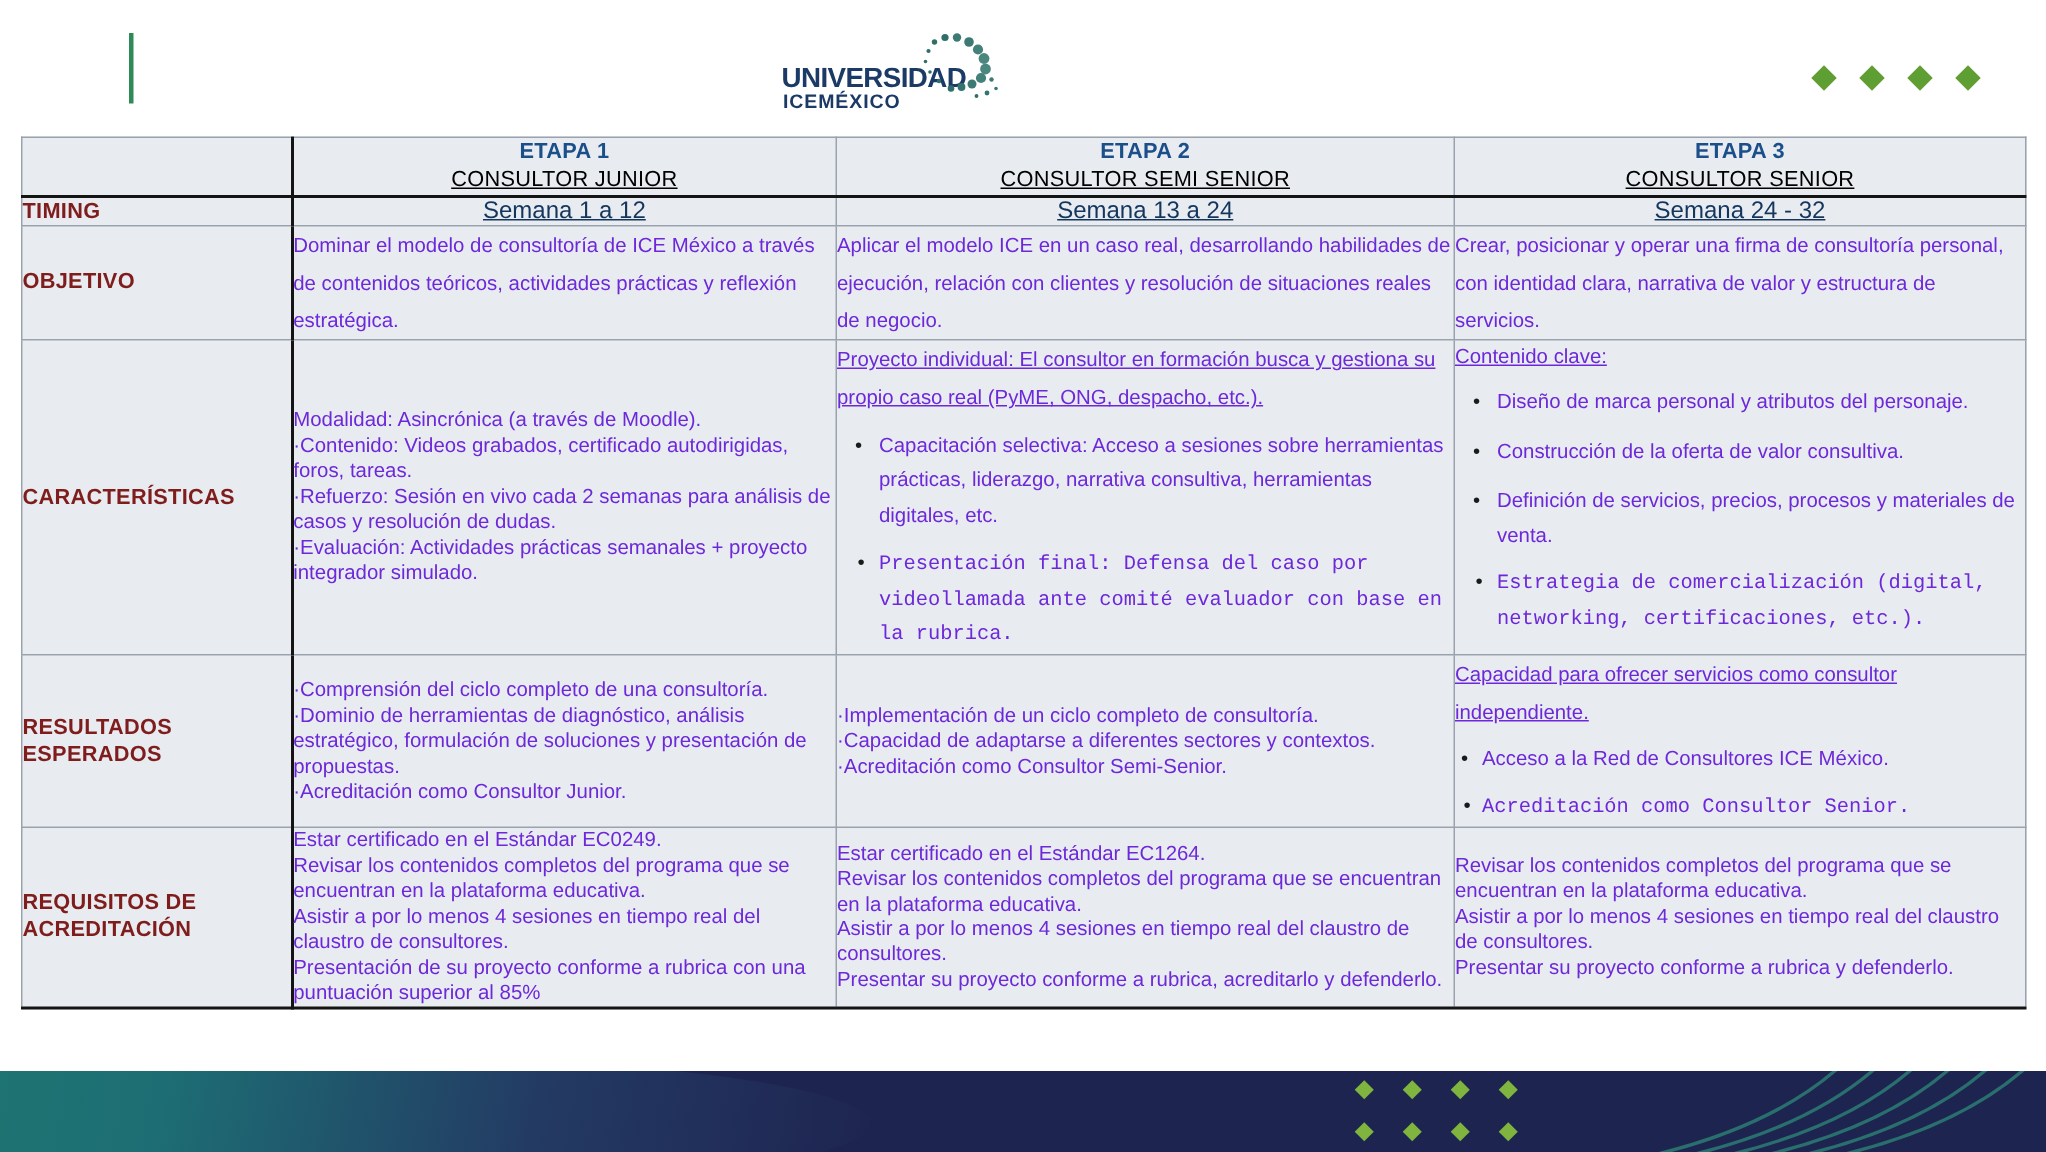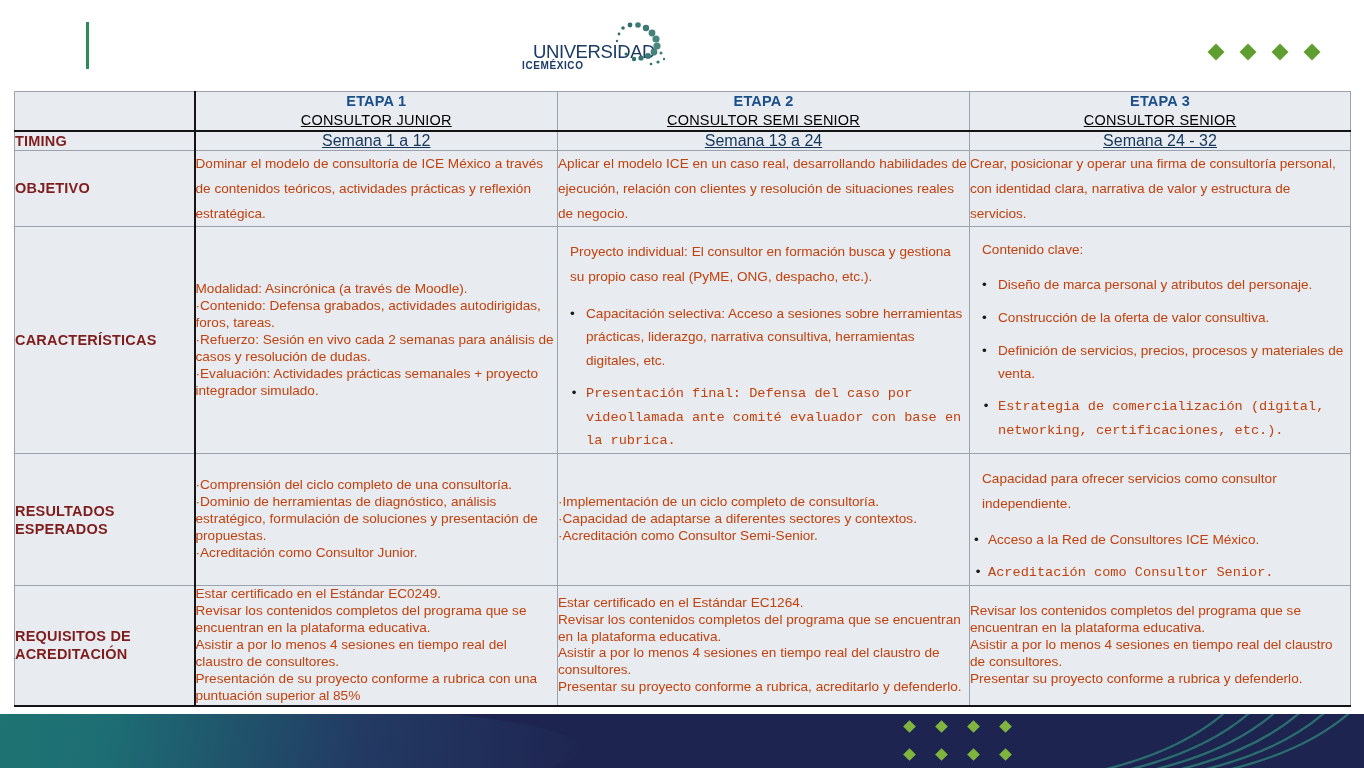--- a/index.html
+++ b/index.html
@@ -37,30 +37,30 @@
     white-space: nowrap;
     font-weight: 400;
   }
   .logo {
     position: absolute;
     left: 521px; top: 24px;
     width: 150px; height: 48px;
   }
   .logo-main {
     position: absolute;
-    left: 12px; top: 17px;
+    left: 0; top: 17px;
     font-size: 18.5px;
-    font-weight: normal;
+    font-weight: bold;
     color: #1b3a66;
     letter-spacing: -0.4px;
   }
   .logo-sub {
     position: absolute;
     left: 1px; top: 36px;
-    font-size: 10px;
+    font-size: 13px;
     font-weight: bold;
     color: #1b3a66;
     letter-spacing: 0.6px;
   }
   .logo-swoosh {
     position: absolute;
     left: 76px; top: -4px;
     width: 74px; height: 52px;
   }
   .hdr-diamonds {
@@ -131,32 +131,32 @@
     text-align: center;
     padding: 5px 8px;
   }
   .timing-cell span {
     color: #14365c;
     font-size: 16px;
     text-decoration: underline;
   }
 
   .body-cell {
-    color: #c2410c;
+    color: #6d28d9;
     font-size: 13.6px;
     line-height: 1.45;
     padding: 6px 8px 6px 9px;
     vertical-align: middle;
     text-align: left;
   }
   .body-cell.loose { line-height: 1.85; }
   .body-cell.tight { line-height: 1.25; }
   .body-cell.top { vertical-align: top; }
 
-  .para { margin: 12px; }
+  .para { margin: 0; text-decoration: underline; }
 
   ul.bl {
     margin: 7px 0 0 0;
     padding-left: 16px;
     list-style: none;
   }
   ul.bl li {
     position: relative;
     margin-bottom: 9px;
     line-height: 1.75;
@@ -297,21 +297,21 @@
           <td class="body-cell loose">Dominar el modelo de consultoría de ICE México a través de contenidos teóricos, actividades prácticas y reflexión estratégica.</td>
           <td class="body-cell loose">Aplicar el modelo ICE en un caso real, desarrollando habilidades de ejecución, relación con clientes y resolución de situaciones reales de negocio.</td>
           <td class="body-cell loose">Crear, posicionar y operar una firma de consultoría personal, con identidad clara, narrativa de valor y estructura de servicios.</td>
         </tr>
 
         <tr>
           <td class="rowlabel thick-right">CARACTERÍSTICAS</td>
           <td class="body-cell tight">
             <div class="lines">
                 <div>Modalidad: Asincrónica (a través de Moodle).</div>
-                <div>·Contenido: Defensa grabados, actividades autodirigidas, foros, tareas.</div>
+                <div>·Contenido: Videos grabados, certificado autodirigidas, foros, tareas.</div>
                 <div>·Refuerzo: Sesión en vivo cada 2 semanas para análisis de casos y resolución de dudas.</div>
                 <div>·Evaluación: Actividades prácticas semanales + proyecto integrador simulado.</div>
               </div>
           </td>
           <td class="body-cell top">
             <div class="para" style="line-height:1.85;">Proyecto individual: El consultor en formación busca y gestiona su propio caso real (PyME, ONG, despacho, etc.).</div>
             <ul class="bl indent">
                 <li>Capacitación selectiva: Acceso a sesiones sobre herramientas prácticas, liderazgo, narrativa consultiva, herramientas digitales, etc.</li>
                 <li>Presentación final: Defensa del caso por videollamada ante comité evaluador con base en la rubrica.</li>
               </ul>

